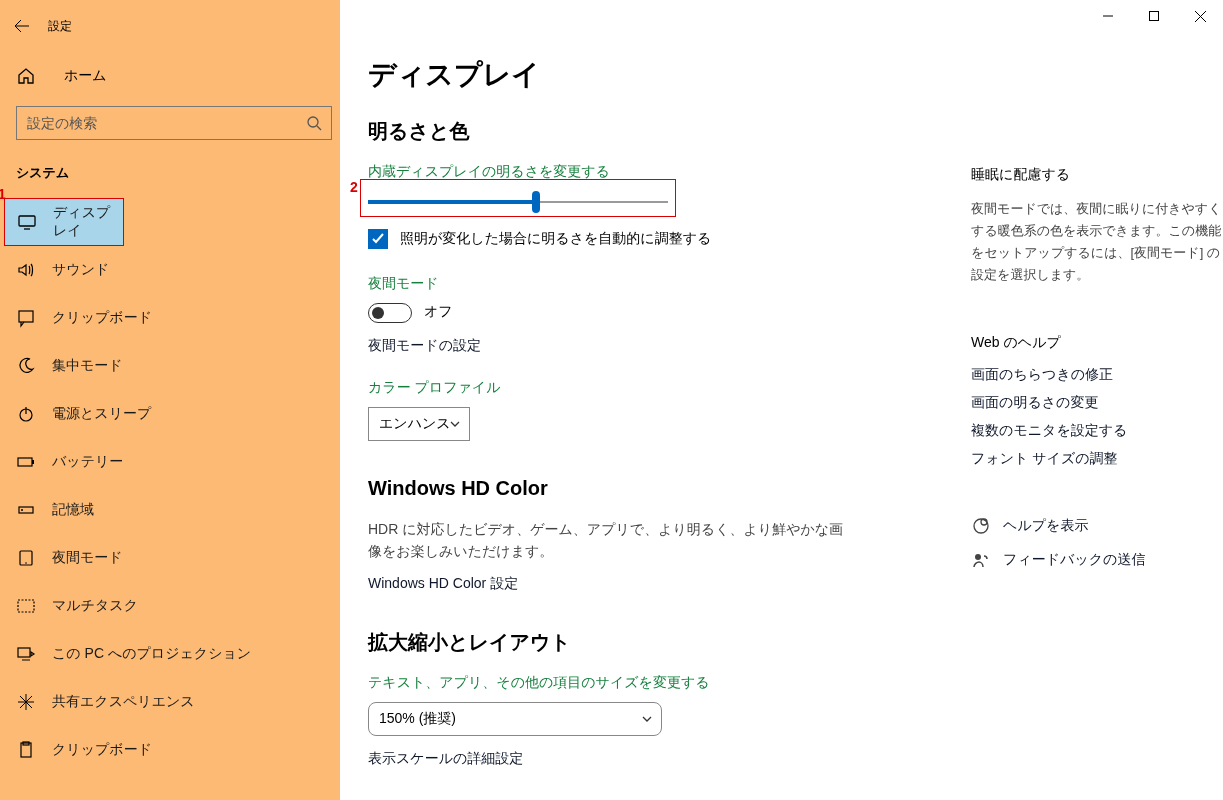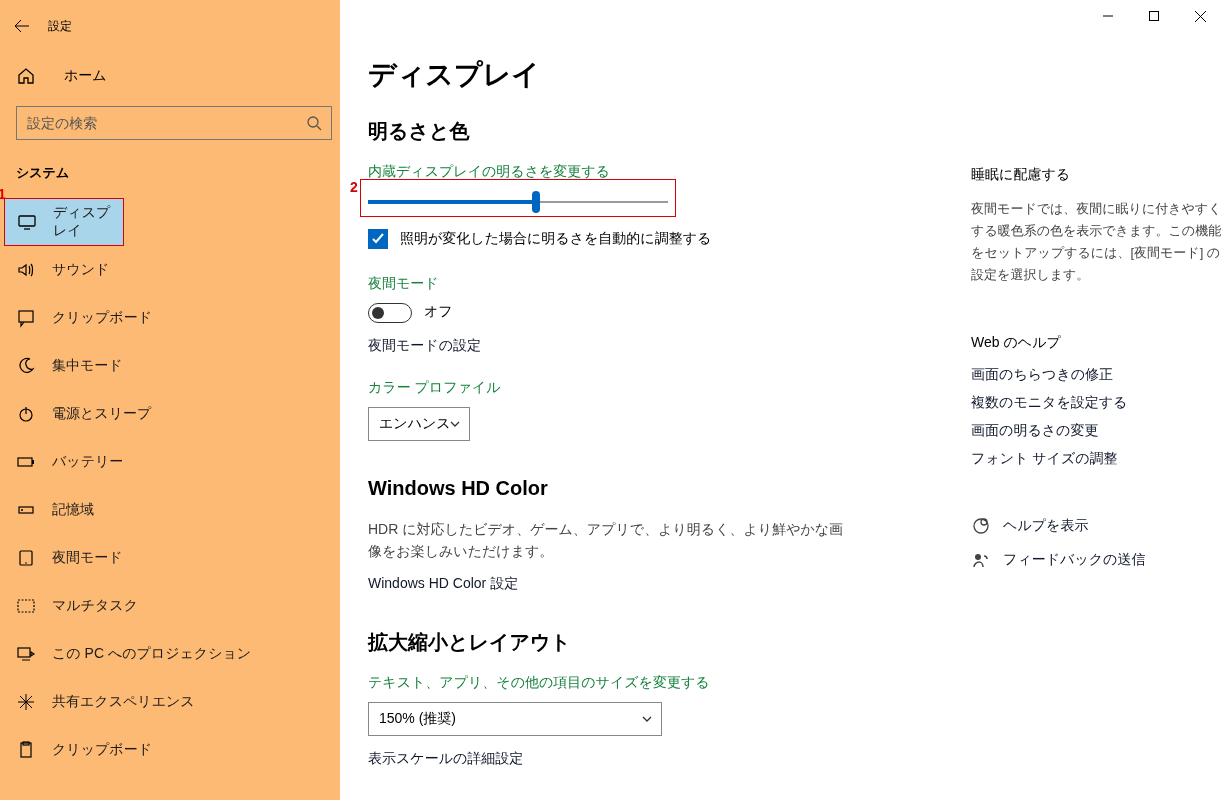--- a/index.html
+++ b/index.html
@@ -37,21 +37,21 @@
 .slider-thumb { position: absolute; top: 50%; width: 8px; height: 22px; background: #0067c0; border-radius: 4px; transform: translate(-50%, -50%); left: 56%; }
 .slider-redbox { position: absolute; border:1px solid #d80000; top:-12px; left:-8px; right:-8px; bottom:-4px;}
 .checkbox-row { display: flex; align-items: center; gap: 12px; margin-bottom: 26px; }
 .cb { width: 20px; height: 20px; background: #0067c0; display: flex; align-items: center; justify-content: center; color: #fff; }
 .toggle-row { display: flex; align-items: flex-start; gap: 12px; margin-bottom: 14px; }
 .toggle { width: 44px; height: 20px; border: 1.5px solid #333; border-radius: 12px; position: relative; }
 .toggle-thumb { width: 12px; height: 12px; border-radius: 50%; background: #333; position: absolute; left: 3px; top: 50%; transform: translateY(-50%); }
 .link { color: #0f172a; cursor: pointer; font-size: 14px; }
 .select { border: 1px solid #888; padding: 0 18px 0 10px; height: 34px; display: inline-flex; align-items: center; position: relative; cursor: pointer; }
 .select.small { min-width: 90px; }
-.select.wide { width: 294px; }
+.select.wide { width: 294px; border-radius: 8px; }
 .chevron { position: absolute; right: 8px; top: 50%; transform: translateY(-50%); }
 .para { font-size: 14px; color: #444; margin-bottom: 12px; line-height: 1.6;}
 .help-title { font-size: 14px; font-weight: 400; margin-bottom: 14px; margin-top: 48px; }
 .help-para { font-size: 13px; color: #444; line-height: 1.7; margin-bottom: 48px;}
 .help-links { display: flex; flex-direction: column; gap: 10px; margin-bottom: 48px;}
 .action-row { display: flex; align-items: center; gap: 12px; margin-bottom: 14px; }
 .action-row .aicon { width: 20px; height: 20px; color:#444;}
 svg { display:block; }
 </style>
 </head>
@@ -282,22 +282,22 @@
 
     </div>
 
     <div class="main-right">
       <div class="help-title">睡眠に配慮する</div>
       <div class="help-para">夜間モードでは、夜間に眠りに付きやすくする暖色系の色を表示できます。この機能をセットアップするには、[夜間モード] の設定を選択します。</div>
 
       <div class="help-title">Web のヘルプ</div>
       <div class="help-links">
         <span class="link">画面のちらつきの修正</span>
+        <span class="link">画面の明るさの変更</span>
         <span class="link">複数のモニタを設定する</span>
-        <span class="link">画面の明るさの変更</span>
         <span class="link">フォント サイズの調整</span>
       </div>
 
       <div class="action-row">
         <span class="aicon">
             <svg width="20" height="20" viewBox="0 0 20 20">
               <circle cx="10" cy="10" r="7" fill="none" stroke="#444" stroke-width="1.3"></circle>
               <circle cx="13" cy="6" r="3" fill="none" stroke="#444" stroke-width="1.3"></circle>
             </svg>
           </span>

